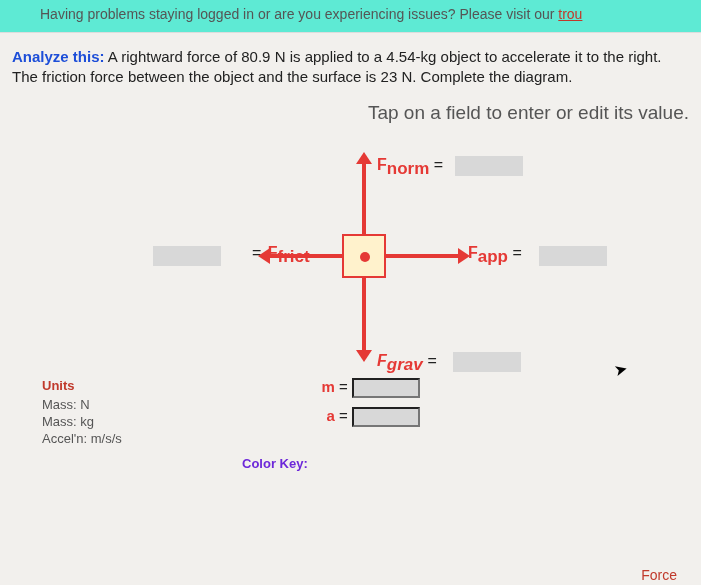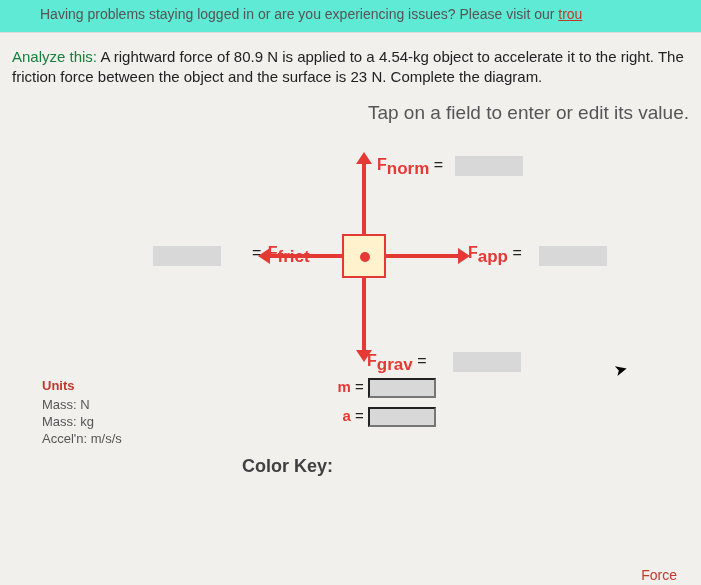--- a/index.html
+++ b/index.html
@@ -14,21 +14,21 @@
   .top-banner {
     padding: 6px 20px 10px 40px;
     font-size: 14px;
     color: #555;
     border-bottom: 1px solid #ddd;
     background: #5eead4;
   }
   .top-banner a { color: #c0392b; text-decoration: underline; }
   .content { padding: 14px 12px 0 12px; }
   .prompt { font-size: 15px; line-height: 1.35; color: #222; margin-bottom: 14px; }
-  .prompt b { font-weight: normal; color: #15803d; }
+  .prompt b { font-weight: bold; color: #1d4ed8; }
   .tap-hint { text-align: right; font-size: 19px; color: #555; margin-bottom: 10px; }
   .diagram-wrap { position: relative; height: 240px; }
   .center-box {
     position: absolute; left: 330px; top: 100px;
     width: 44px; height: 44px;
     background: #fff2cc; border: 2px solid #e53935;
   }
   .dot {
     position: absolute; left: 348px; top: 118px;
     width: 10px; height: 10px; background: #e53935; border-radius: 50%;
@@ -46,42 +46,42 @@
   .ah.right { left: 446px; top: 114px; border-top:8px solid transparent; border-bottom:8px solid transparent; border-left:12px solid #e53935; }
   .flabel { position: absolute; font-size: 16px; color: #e53935; font-weight: bold; }
   .flabel sub { font-size: 17px; vertical-align: sub; }
   .eq { color: #222; font-weight: normal; }
   .input-blank {
     display: inline-block; width: 68px; height: 20px;
     background: #d8d8d8; border: none; vertical-align: middle;
     margin: 0 3px;
   }
   .lbl-norm { left: 365px; top: 22px; }
-  .lbl-grav { left: 355px; top: 218px; }
+  .lbl-grav { left: 365px; top: 218px; font-style: italic; }
   .lbl-app  { left: 456px; top: 110px; }
   .lbl-frict{ left: 240px; top: 110px; }
   .lbl-frict .eq { margin-right: 2px; }
   .in-norm { position:absolute; left: 440px; top: 22px; }
   .in-grav { position:absolute; left: 438px; top: 218px; }
   .in-app  { position:absolute; left: 524px; top: 112px; }
   .in-frict{ position:absolute; left: 138px; top: 112px; }
   .cursor {
     position: absolute; left: 602px; top: 226px;
     font-size: 16px; color: #000; transform: rotate(-15deg);
   }
-  .bottom { display: flex; padding: 4px 12px 0 30px; gap: 30px; }
+  .bottom { display: flex; padding: 4px 12px 0 30px; gap: 14px; }
   .units { font-size: 13px; color: #555; }
   .units .hd { color: #c0392b; font-weight: bold; margin-bottom: 4px; }
   .units div { margin-bottom: 2px; }
   .calc { flex:1; text-align:left; padding-left: 140px; }
   .calc-row { margin-bottom: 6px; font-size: 15px; color: #e53935; font-weight: bold; text-align: right; display:inline-block; width: 72px; }
   .calc-row .eq { color:#222; font-weight: normal; }
   .calc-line { margin-bottom: 6px; }
   .calc-in { display:inline-block; width:68px; height:20px; background:#d8d8d8; vertical-align: middle; }
-  .colorkey { font-size: 18px; color: #404040; font-weight: bold; padding: 8px 0 0 230px; }
+  .colorkey { font-size: 13px; color: #6d28d9; font-weight: bold; padding: 8px 0 0 230px; }
   .check-btn {
     position: absolute; right: 24px; bottom: 2px;
     color: #c0392b; font-size: 14px; font-weight: normal;
   }
 </style>
 </head>
 <body>
 
 <div class="top-banner">
   <span>Having problems staying logged in or are you experiencing issues? Please visit our </span><a href="#">trou</a>

